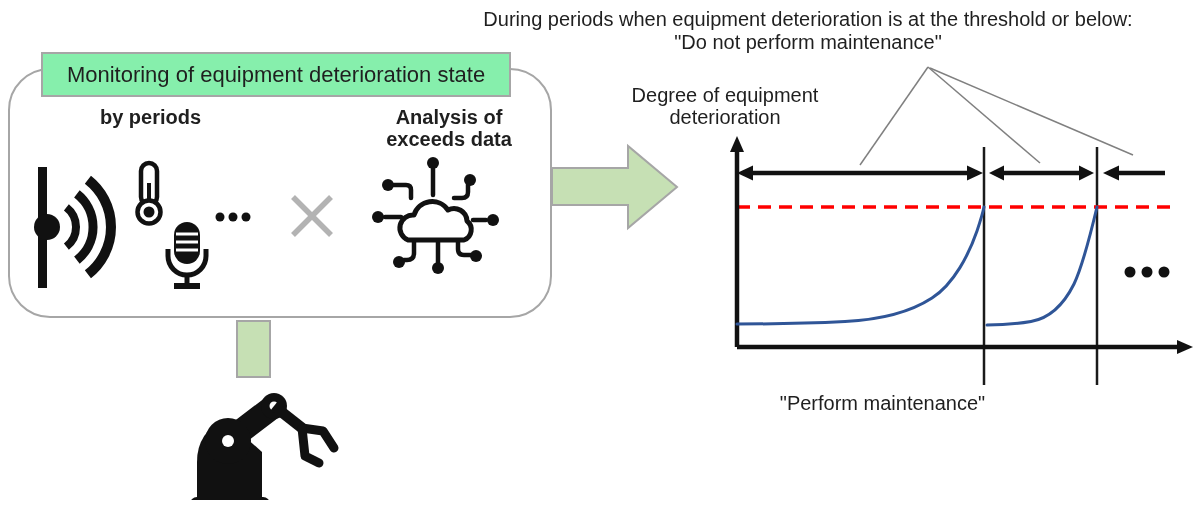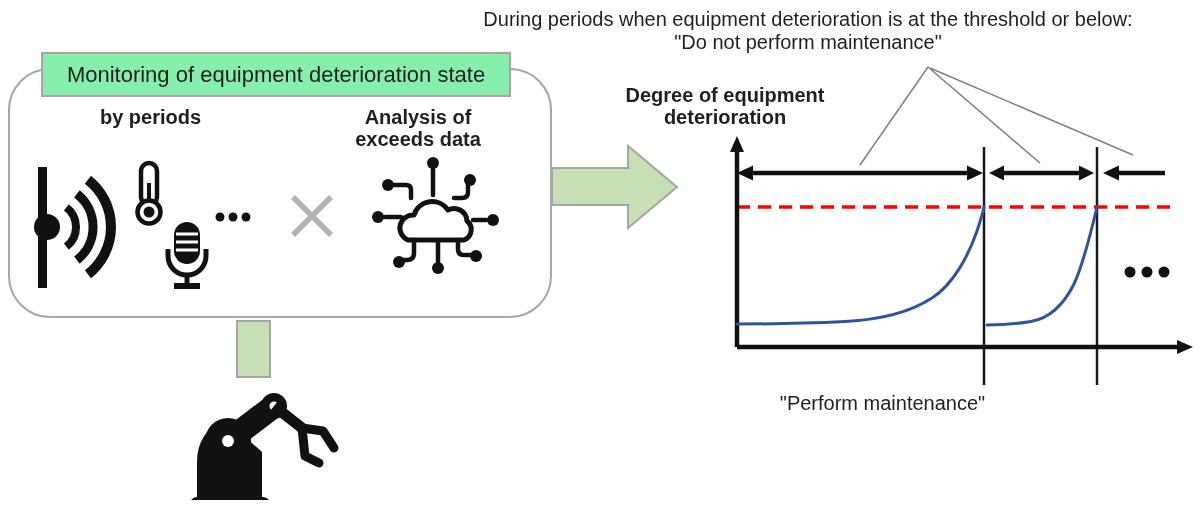--- a/index.html
+++ b/index.html
@@ -19,22 +19,22 @@
     left:8px;top:68px;width:544px;height:250px;box-sizing:border-box;
     border:2px solid var(--gray);border-radius:42px;background:#fff;
   }
   .title-box{
     left:41px;top:52px;width:470px;height:45px;box-sizing:border-box;
     border:2px solid var(--gray);background:#86efac;font-size:22px;
     display:flex;align-items:center;justify-content:center;white-space:nowrap;
   }
   .col-label{font-weight:700;font-size:20px;line-height:22px;text-align:center;white-space:nowrap;}
   .col-label.sensors{left:28px;top:106px;width:245px;}
-  .col-label.analysis{left:312px;top:106px;width:212px;}
-  .chart-ylabel{left:605px;top:84px;width:240px;font-weight:700;font-size:20px;line-height:22px;text-align:center;white-space:nowrap;}
+  .col-label.analysis{left:343px;top:106px;width:212px;}
+  .chart-ylabel{left:605px;top:84px;width:240px;font-weight:400;font-size:20px;line-height:22px;text-align:center;white-space:nowrap;}
   .down-connector{left:236px;top:320px;width:35px;height:58px;box-sizing:border-box;
     background:var(--green);border:2px solid var(--gray);}
   
   .blackline line{stroke:var(--black);stroke-width:4.5;}
   .blackline polygon{fill:var(--black);}
   .vline line{stroke:#1a1a1a;stroke-width:2.5;}
   .redline{stroke:var(--red);stroke-width:3.5;stroke-dasharray:13 8;fill:none;}
   .bluecurve path{stroke:var(--blue);stroke-width:3;fill:none;stroke-linecap:round;}
   .callout path{stroke:var(--callout);stroke-width:1.5;fill:none;}
   .green-shape{fill:var(--green);stroke:var(--gray);stroke-width:2;}

